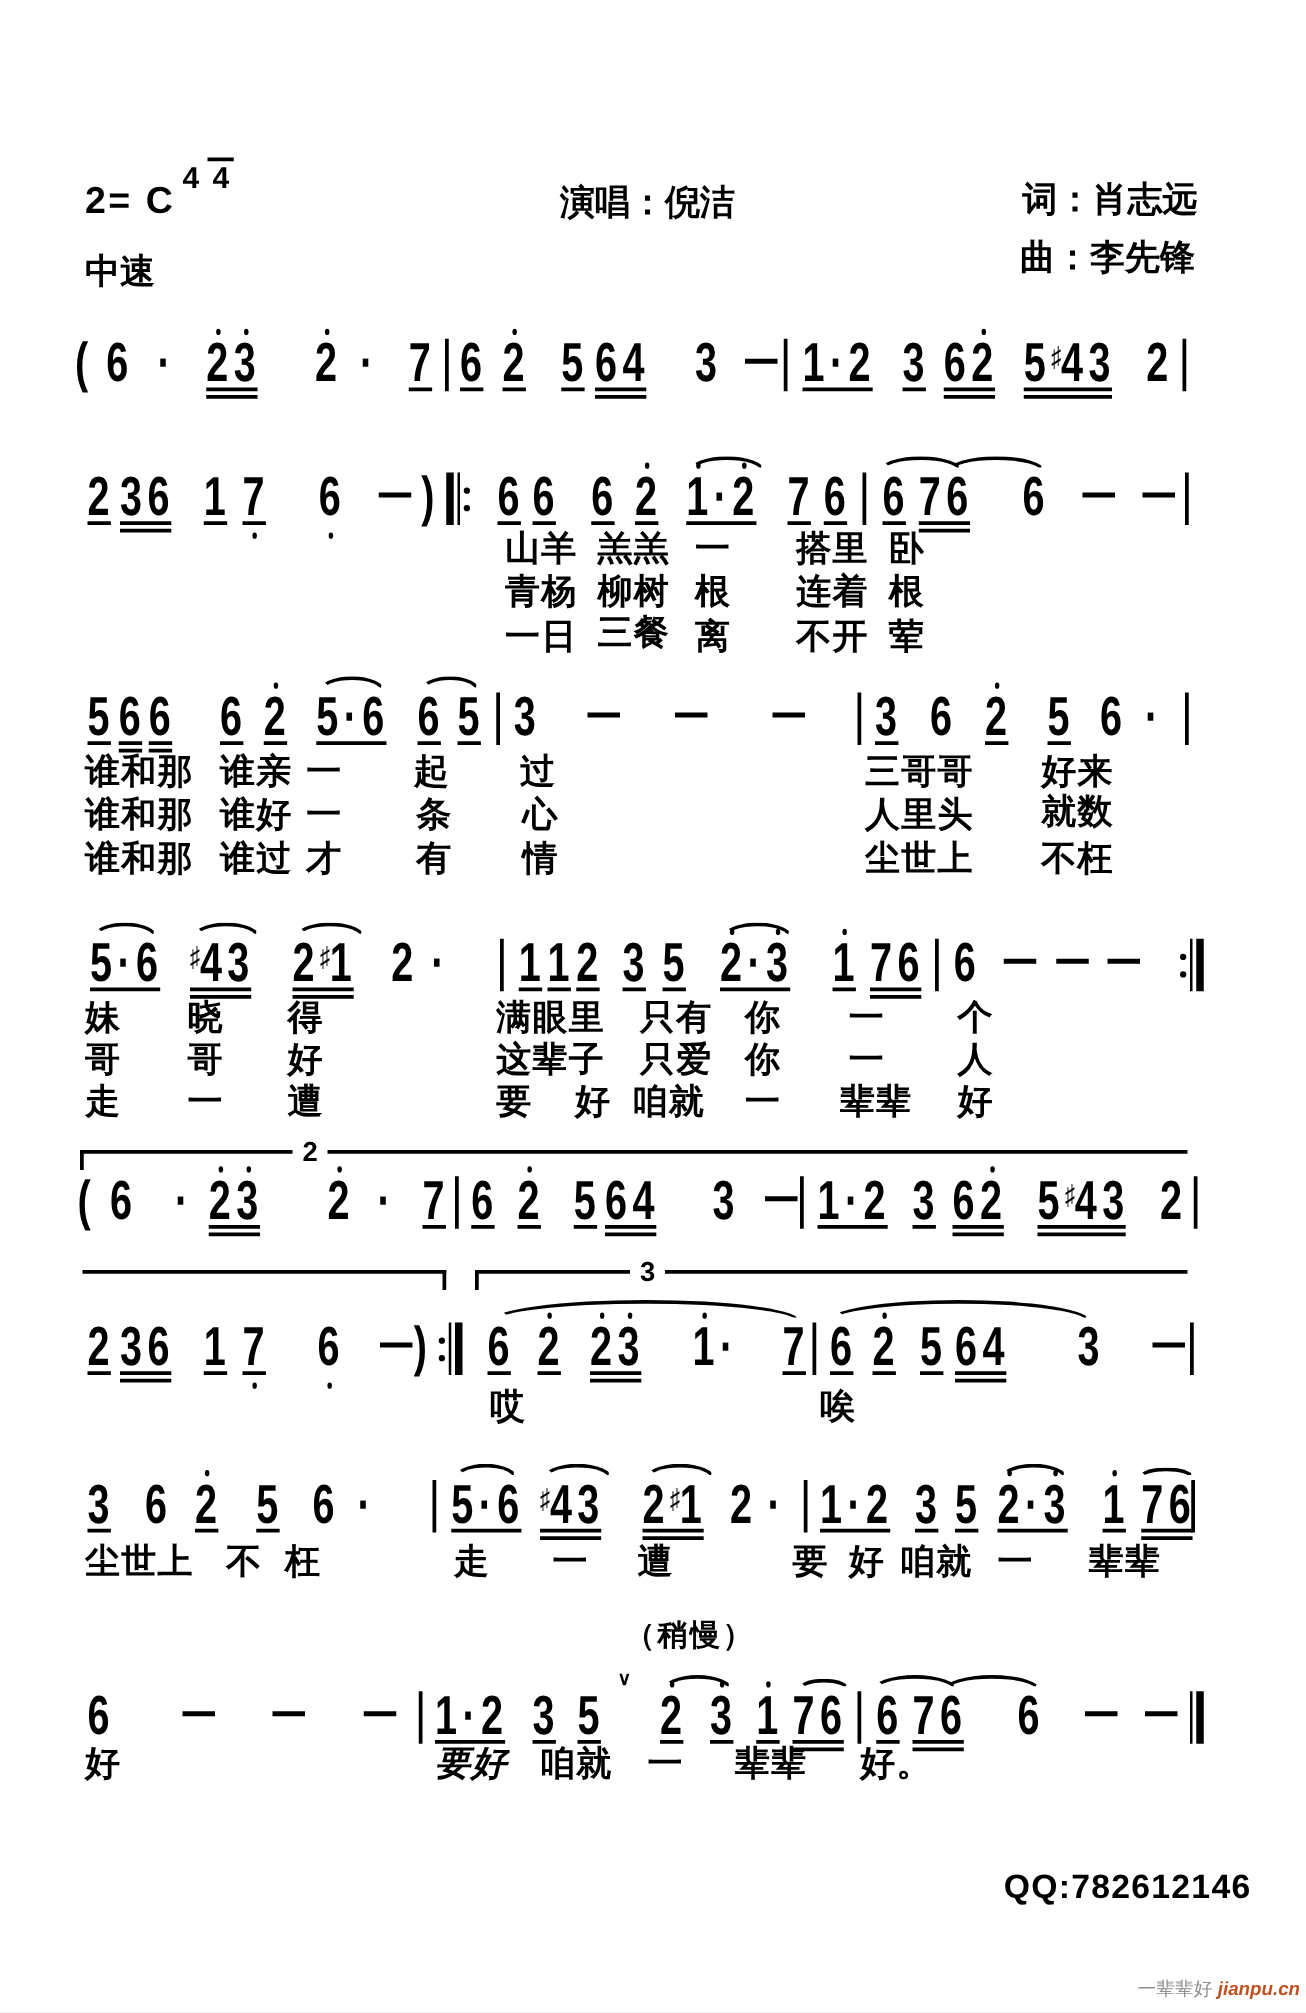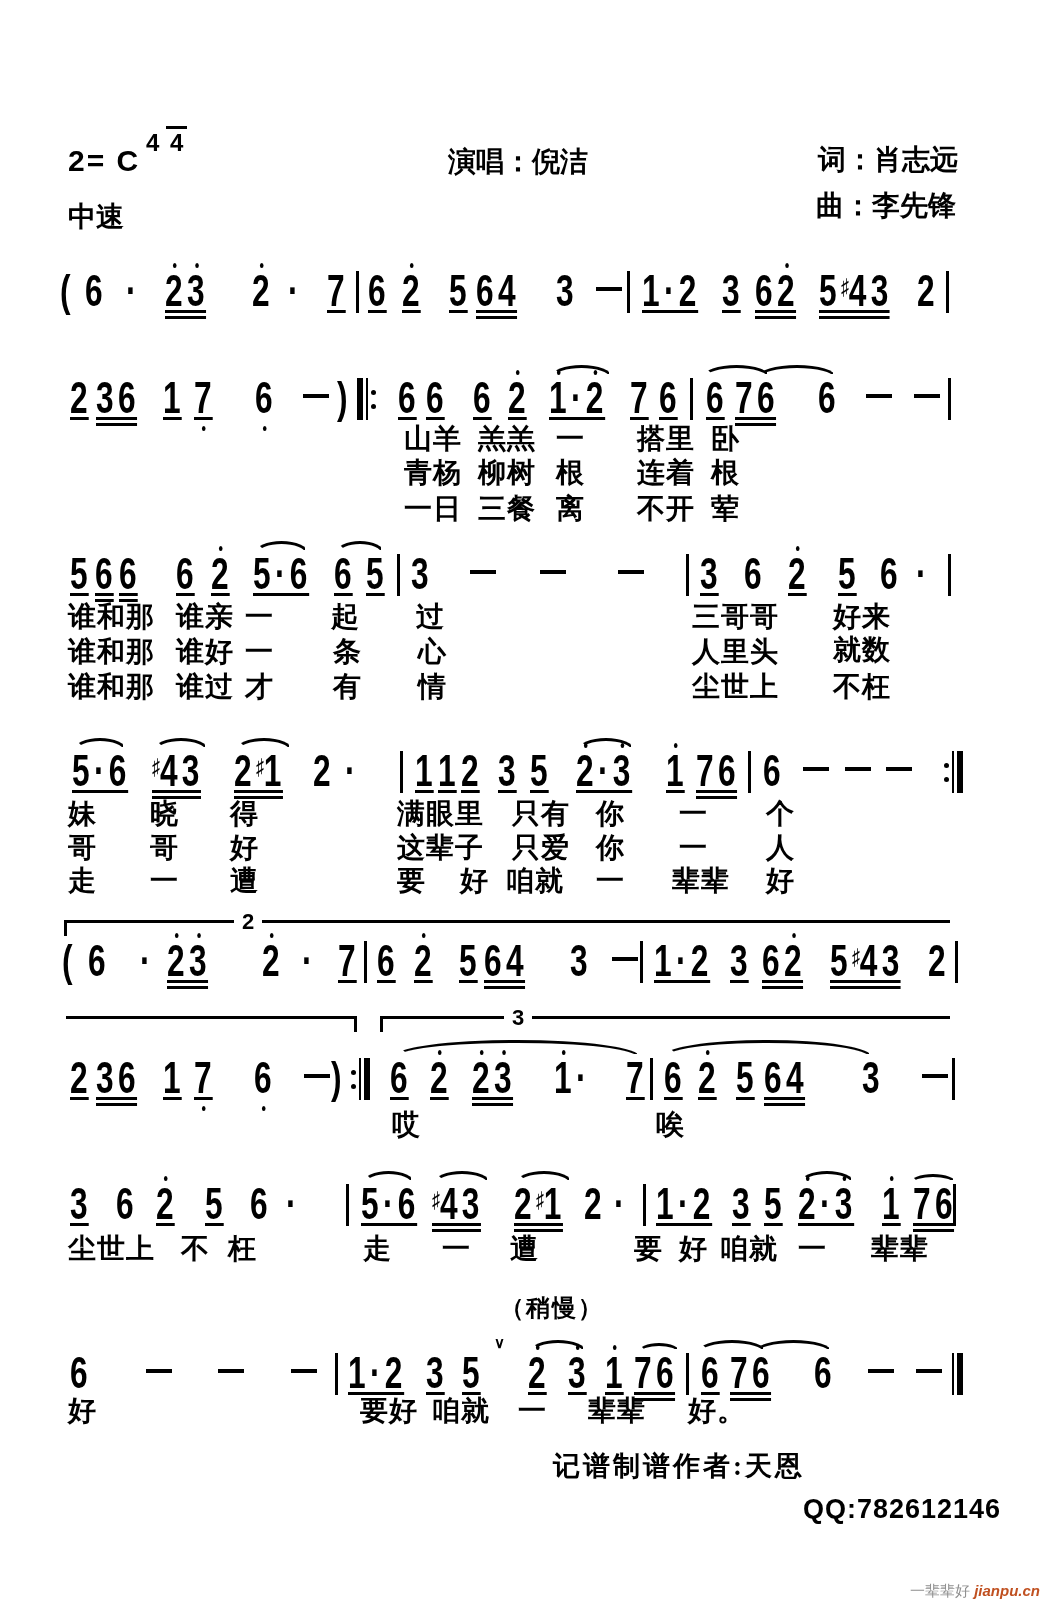--- a/index.html
+++ b/index.html
@@ -116,21 +116,21 @@
       <div class="lyr" style="left: 478px; top: 424px;">羔羔</div>
       <div class="lyr" style="left: 556px; top: 424px;">一</div>
       <div class="lyr" style="left: 637px; top: 424px;">搭里</div>
       <div class="lyr" style="left: 711px; top: 424px;">卧</div>
       <div class="lyr" style="left: 404px; top: 458px;">青杨</div>
       <div class="lyr" style="left: 478px; top: 458px;">柳树</div>
       <div class="lyr" style="left: 556px; top: 458px;">根</div>
       <div class="lyr" style="left: 637px; top: 458px;">连着</div>
       <div class="lyr" style="left: 711px; top: 458px;">根</div>
       <div class="lyr" style="left: 404px; top: 494px;">一日</div>
-      <div class="lyr" style="left: 478px; top: 494px;">三餐</div>
+      <div class="lyr" style="left: 478px; top: 494px; font-family: Liberation Mono, monospace;">三餐</div>
       <div class="lyr" style="left: 556px; top: 494px;">离</div>
       <div class="lyr" style="left: 637px; top: 494px;">不开</div>
       <div class="lyr" style="left: 711px; top: 494px;">荤</div>
       <div class="tok" style="top: 558px; left: 70px;"><span class="ch">5</span><span class="ul u1"></span></div>
       <div class="tok" style="top: 558px; left: 95px;"><span class="ch">6</span><span class="ul u1"></span><span class="ul u2"></span></div>
       <div class="tok" style="top: 558px; left: 119px;"><span class="ch">6</span><span class="ul u1"></span><span class="ul u2"></span></div>
       <div class="tok" style="top: 558px; left: 176px;"><span class="ch">6</span><span class="ul u1"></span></div>
       <div class="tok" style="top: 558px; left: 211px;"><span class="ch">2<span class="hdot"></span></span><span class="ul u1"></span></div>
       <div class="tok" style="top: 558px; left: 253px;"><span class="ch">5</span><span class="ch">·</span><span class="ch">6</span><span class="ul u1"></span></div>
       <div class="tok" style="top: 558px; left: 334px;"><span class="ch">6</span><span class="ul u1"></span></div>
@@ -336,39 +336,38 @@
       <div class="dash" style="top: 1369px; left: 916px;"></div>
       <div class="rpt" style="top: 1353px; left: 952px;">
         <span class="bthin"></span>
         <span class="bthick"></span>
       </div>
       <div class="arc" style="left: 530px; width: 56px; height: 12px; top: 1340px;"></div>
       <div class="arc" style="left: 638px; width: 42px; height: 9px; top: 1343px;"></div>
       <div class="arc" style="left: 698px; width: 68px; height: 12px; top: 1340px;"></div>
       <div class="arc" style="left: 755px; width: 77px; height: 12px; top: 1340px;"></div>
       <div class="lyr" style="left: 68px; top: 1396px;">好</div>
-      <div class="lyr" style="left: 360px; top: 1396px;">要好</div>
+      <div class="lyr" style="left: 348px; top: 1396px; font-style: italic;">要好</div>
       <div class="lyr" style="left: 432px; top: 1396px;">咱就</div>
       <div class="lyr" style="left: 518px; top: 1396px;">一</div>
       <div class="lyr" style="left: 588px; top: 1396px;">辈辈</div>
       <div class="lyr" style="left: 688px; top: 1396px;">好。</div>
       <div class="bracket" style="left: 64px; top: 920px; width: 886px;">
         <span class="tickL"></span>
         <span class="blabel" style="left: 170px;">2</span>
       </div>
       <div class="bracket" style="left: 66px; top: 1016px; width: 291px;">
         <span class="tickR"></span>
       </div>
       <div class="bracket" style="left: 380px; top: 1016px; width: 570px;">
         <span class="tickL"></span>
         <span class="blabel" style="left: 124px;">3</span>
       </div>
       <div class="tempo-mark" style="left: 500px; top: 1292px;">（稍慢）</div>
       <div class="breath" style="left: 494px; top: 1334px;">∨</div>
     </div>
 
-  <div class="credit">记谱制谱作者:天恩</div>
   <div class="qq">QQ:782612146</div>
   <div class="watermark">
     <span class="wm-site" style="color: rgb(143, 143, 143);">一辈辈好</span>
     <span class="wm-url" style="color: rgb(192, 80, 32);">jianpu.cn</span>
   </div>
 </div>
 
 </body></html>

